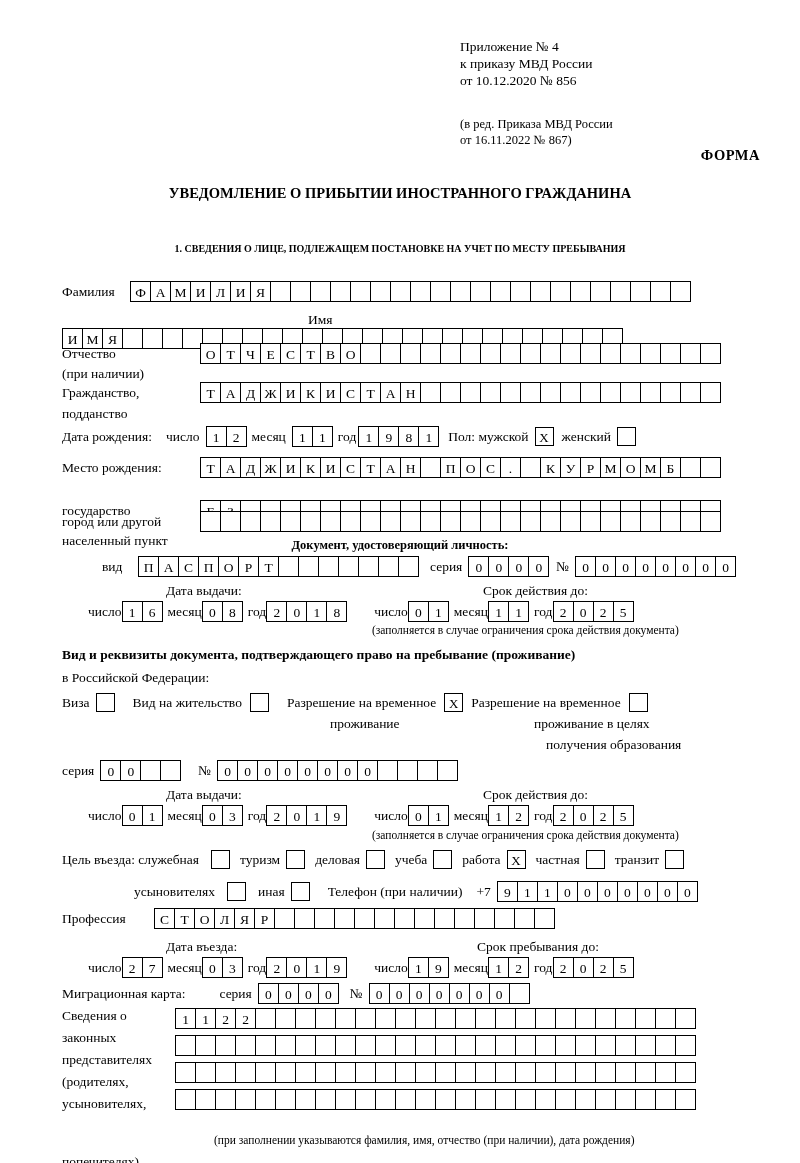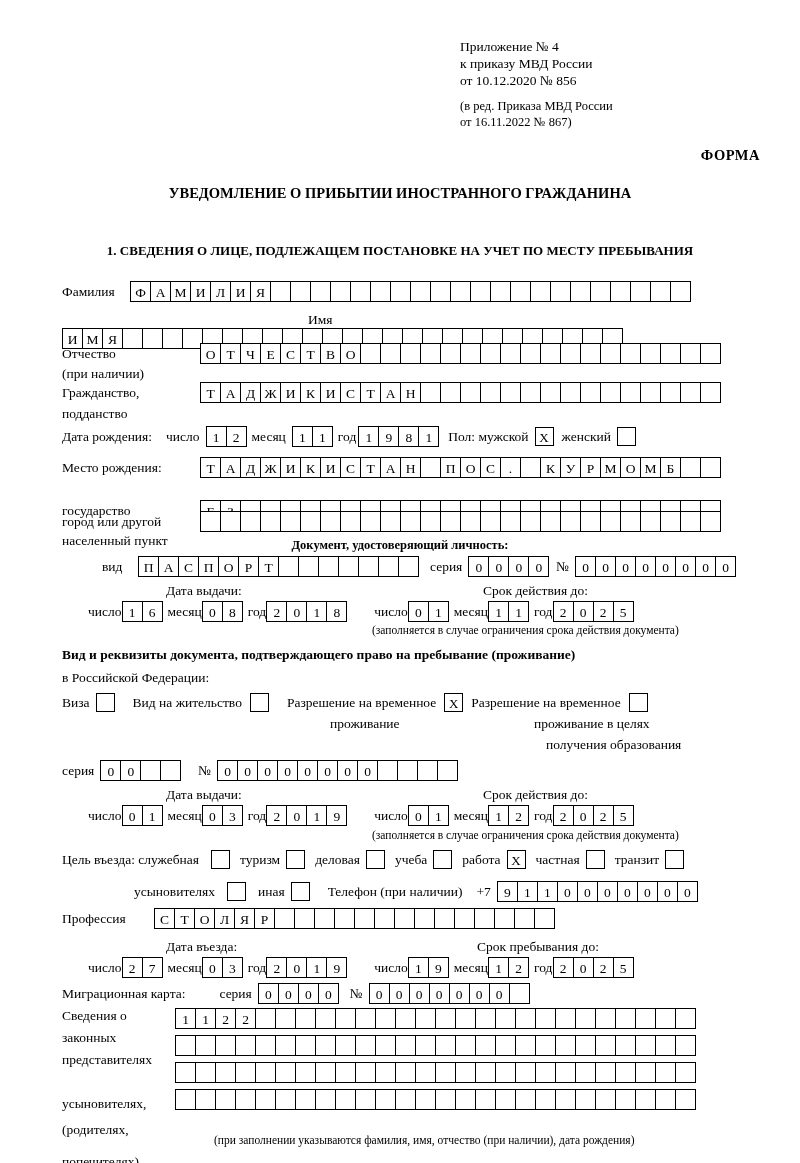--- a/index.html
+++ b/index.html
@@ -27,21 +27,21 @@
     position: absolute;
     top: 38px;
     right: 40px;
     width: 300px;
     text-align: left;
     font-size: 13.5px;
     line-height: 17px;
   }
   .header-ref .ln { white-space: nowrap; }
   .header-ref .sub {
-    margin-top: 9px;
+    margin-top: 27px;
     font-size: 12.5px;
     line-height: 16px;
   }
   .forma {
     position: absolute;
     top: 147px;
     right: 40px;
     font-weight: bold;
     font-size: 14.5px;
     letter-spacing: .5px;
@@ -64,21 +64,21 @@
     vertical-align: 3px;
     height: 12px;
   }
   .section1 {
     position: absolute;
     top: 243px;
     left: 0;
     width: 800px;
     text-align: center;
     font-weight: bold;
-    font-size: 13px;
+    font-size: 10px;
   }
 
   
   .row {
     position: absolute;
     display: flex;
     align-items: center;
     font-size: 13.5px;
     white-space: nowrap;
   }
@@ -775,21 +775,21 @@
         <span class="bx">0</span>
         <span class="bx">0</span>
         <span class="bx">0</span>
         <span class="bx"></span>
       </span>
   </div>
 
   <div class="multiline-label" style="top:1006px; left:62px;">Сведения о</div>
   <div class="multiline-label" style="top:1028px; left:62px;">законных</div>
   <div class="multiline-label" style="top:1050px; left:62px;">представителях</div>
-  <div class="multiline-label" style="top:1072px; left:62px;margin-top:48px;">(родителях,</div>
+  <div class="multiline-label" style="top:1072px; left:62px;">(родителях,</div>
   <div class="multiline-label" style="top:1094px; left:62px;">усыновителях,</div>
   <div class="multiline-label" style="top:1116px; left:62px;margin-top:36px;">попечителях)</div>
 
   <div class="row" style="top:1008px; left:175px;">
     <span class="boxes" id="lr-row1">
         <span class="bx">1</span>
         <span class="bx">1</span>
         <span class="bx">2</span>
         <span class="bx">2</span>
         <span class="bx"></span>

